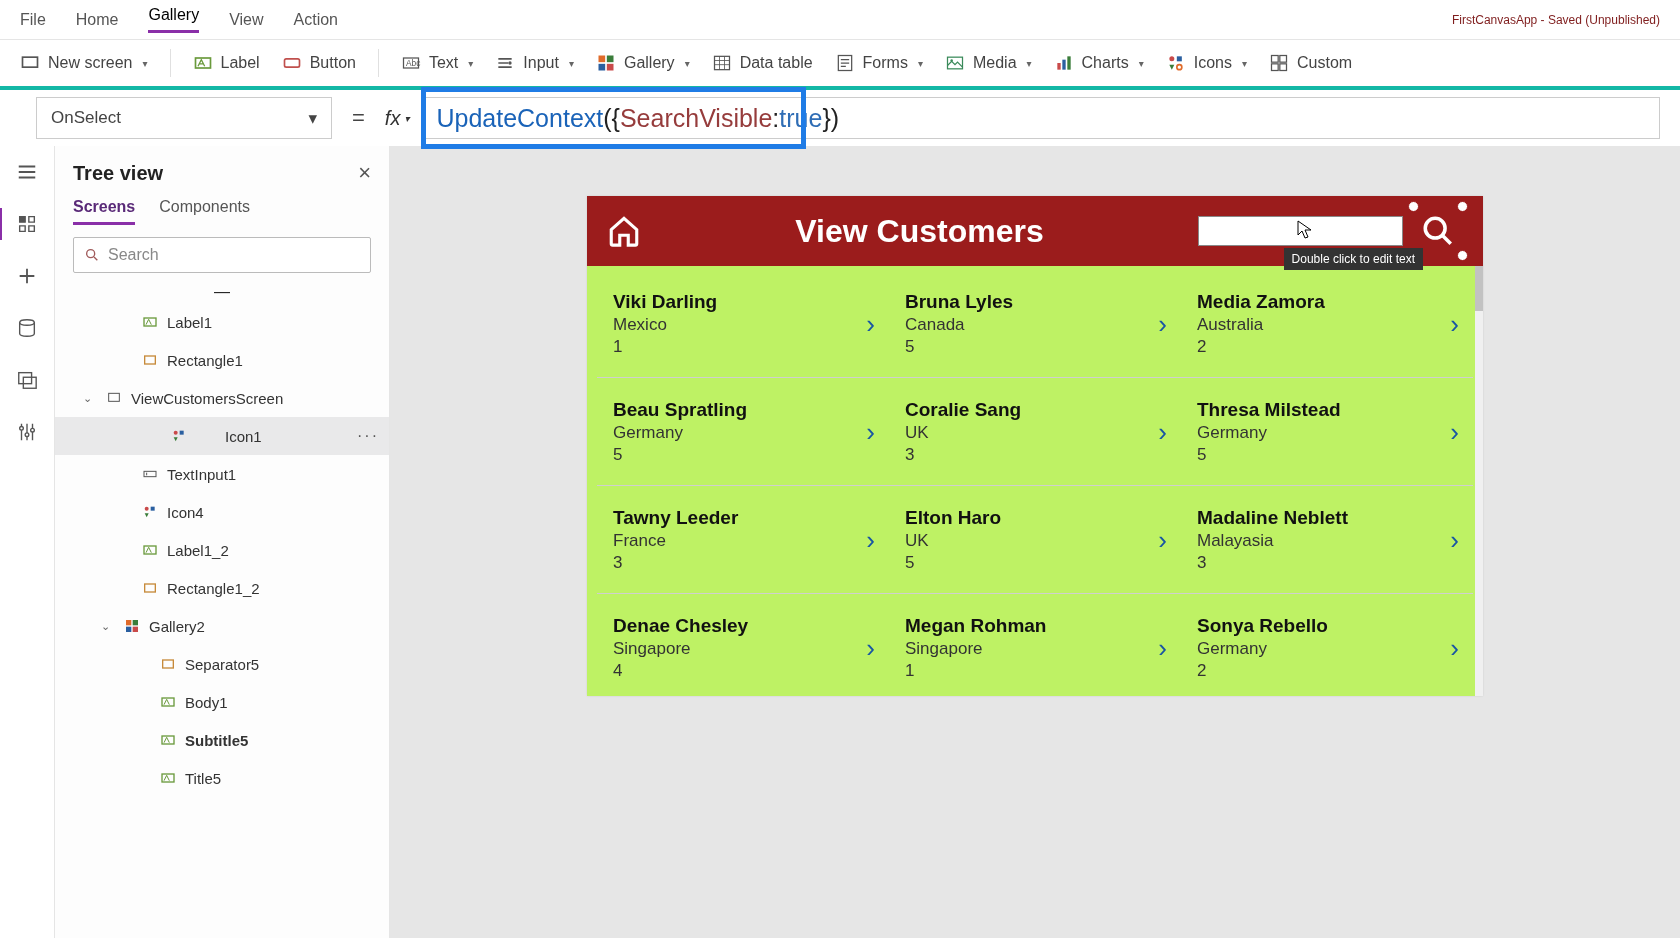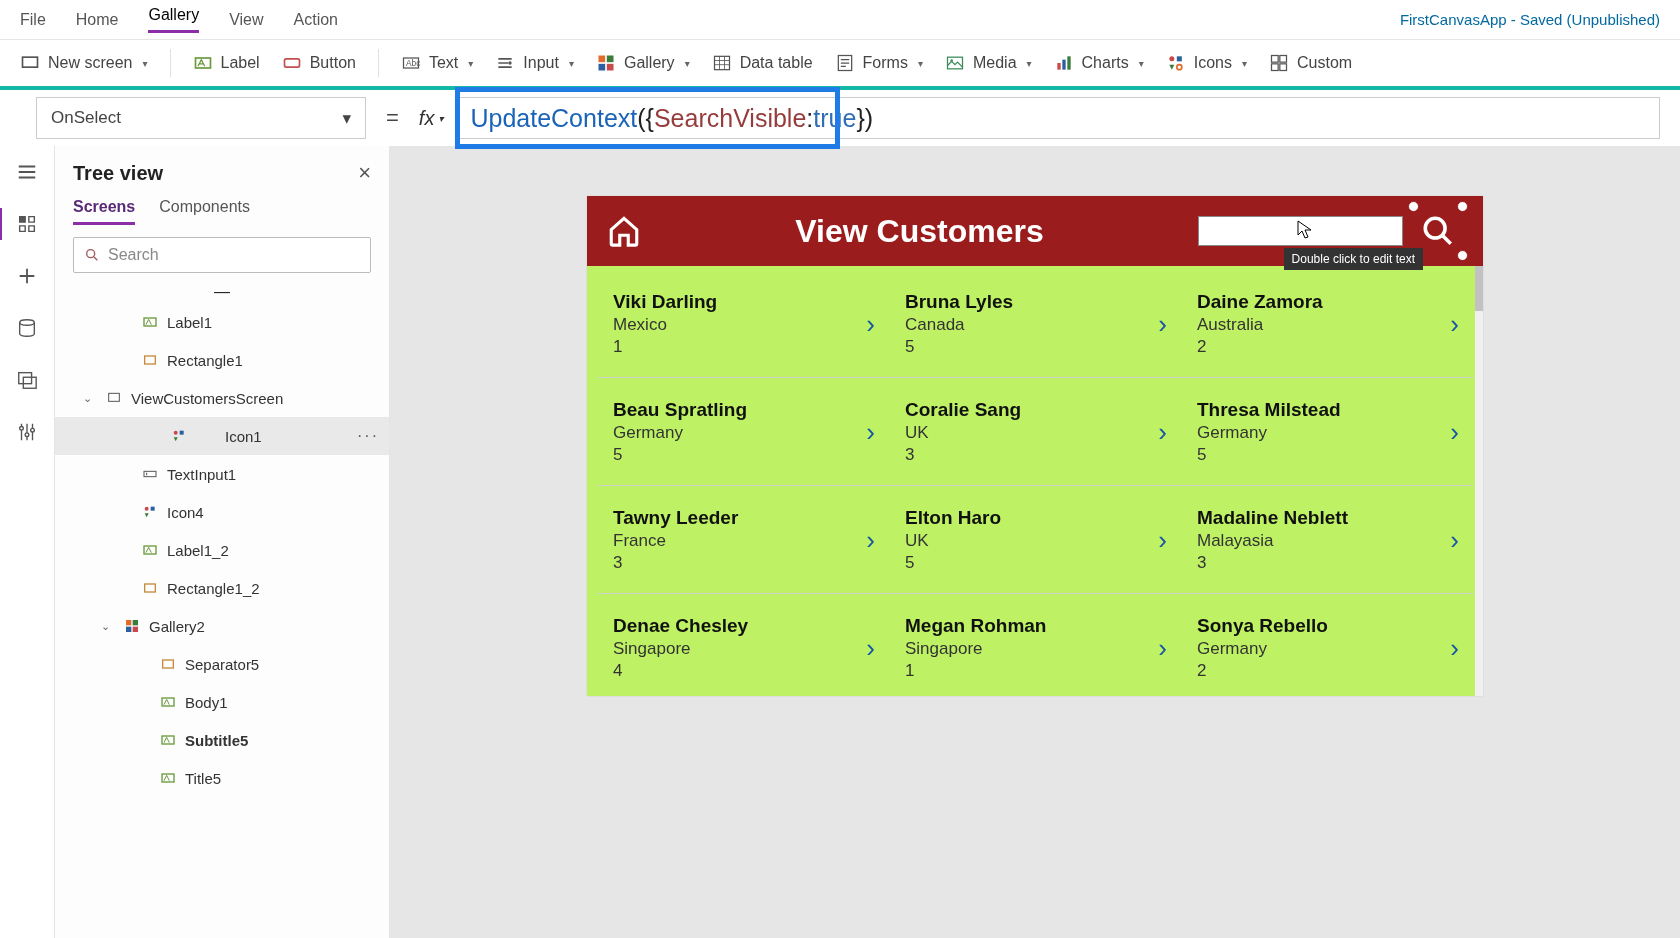--- a/index.html
+++ b/index.html
@@ -2,32 +2,32 @@
 <html><head>
 <meta charset="utf-8">
 <style>
 * { box-sizing: border-box; margin:0; padding:0; font-family: "Segoe UI", Arial, sans-serif; }
 body { background:#fff; color:#222; width:1680px; height:938px; overflow:hidden; }
 
 
 .menubar { display:flex; align-items:center; height:40px; padding:0 20px; border-bottom:1px solid #e5e5e5; font-size:16px; color:#555; }
 .menubar .menu { margin-right:30px; cursor:pointer; }
 .menubar .menu.active { color:#000; border-bottom:3px solid #8a2fa8; padding-bottom:6px; }
-.menubar .apptitle { margin-left:auto; color:#0369a1; font-size:15px; }
+.menubar .apptitle { margin-left:auto; color:#7f1d1d; font-size:12px; }
 
 
 .ribbon { display:flex; align-items:center; height:50px; padding:0 20px; border-bottom:4px solid #14b8a6; font-size:16px; color:#444; gap:22px; }
 .ribbon .group { display:flex; align-items:center; gap:8px; cursor:pointer; white-space:nowrap; }
 .ribbon .sep { width:1px; height:28px; background:#e0e0e0; }
 .ribbon .icon { display:inline-flex; width:20px; height:20px; }
 .ribbon .caret { font-size:10px; color:#666; margin-left:2px;}
 
 
 .propbar { display:flex; align-items:center; height:56px; padding:0 20px 0 36px; gap:12px; position:relative; }
-.propbar .propselect { width:330px; height:42px; border:1px solid #ccc; display:flex; align-items:center; padding:0 14px; font-size:17px; color:#444; background:#fff;}
+.propbar .propselect { width:296px; height:42px; border:1px solid #ccc; display:flex; align-items:center; padding:0 14px; font-size:17px; color:#444; background:#fff;}
 .propbar .propselect .caret { margin-left:auto; }
 .propbar .eq { font-size:22px; color:#444; margin:0 8px;}
 .propbar .fx { font-style:italic; font-size:20px; color:#333; display:flex; align-items:center;}
 .propbar .fx .caret { font-size:10px; margin-left:4px;}
 .propbar .formula-wrap { position:relative; flex:1;}
 .propbar .formula { width:100%; height:42px; border:1px solid #ccc; padding:0 14px; font-family: Consolas, monospace; font-size:25px; display:flex; align-items:center; background:#fff;}
 .propbar .formula .fn { color:#1a63b8; }
 .propbar .formula .kw { color:#963c3c; }
 .propbar .formula .bool { color:#2f6db5; }
 .propbar .highlight-box { position:absolute; left:0px; top:-10px; height:62px; width:385px; border:5px solid #1f7ce6; pointer-events:none;}
@@ -480,21 +480,21 @@
             <div class="num">1</div>
             <span class="arrow">›</span>
           </div>
           <div class="card">
             <div class="name">Bruna  Lyles</div>
             <div class="country">Canada</div>
             <div class="num">5</div>
             <span class="arrow">›</span>
           </div>
           <div class="card">
-            <div class="name">Daine  Zamora</div>
+            <div class="name">Media  Zamora</div>
             <div class="country">Australia</div>
             <div class="num">2</div>
             <span class="arrow">›</span>
           </div>
           <div class="card">
             <div class="name">Beau  Spratling</div>
             <div class="country">Germany</div>
             <div class="num">5</div>
             <span class="arrow">›</span>
           </div>

